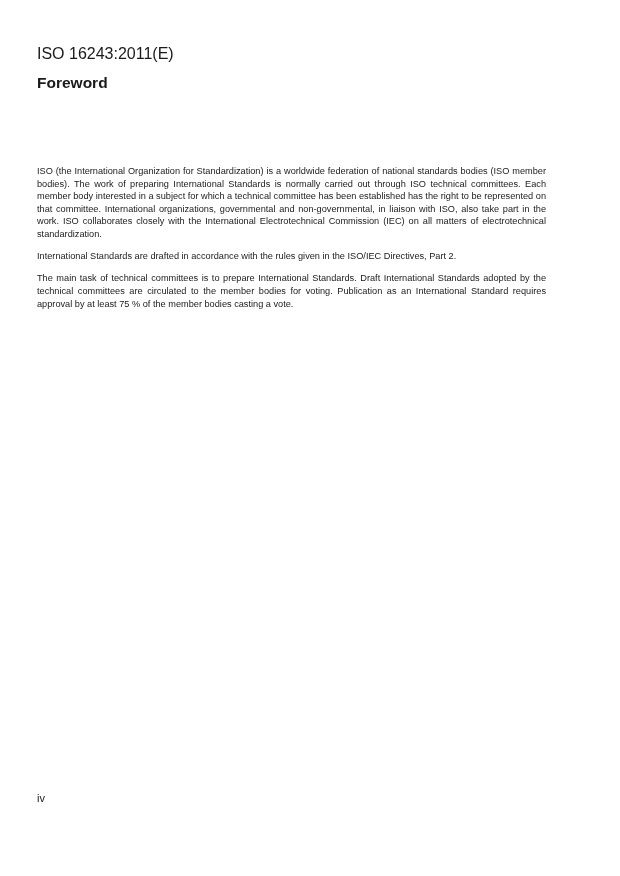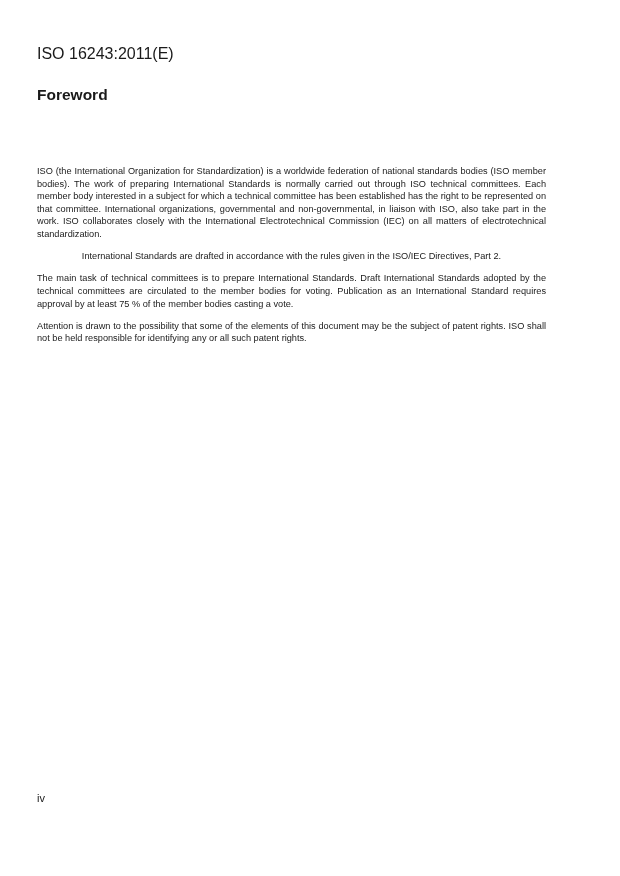--- a/index.html
+++ b/index.html
@@ -1,33 +1,32 @@
 <!DOCTYPE html>
 <html><head>
 <meta charset="utf-8">
 <style>
   html, body { margin: 0; padding: 0; background: #ffffff; }
   body { width: 620px; height: 876px; position: relative; overflow: hidden;
          font-family: "Liberation Sans", sans-serif; color: #1a1a1a; }
   .header { position: absolute; left: 37px; top: 37px; font-size: 16px; font-weight: normal; margin-top: 8px; }
-  .title { position: absolute; left: 37px; top: 86px; font-size: 15.5px; font-weight: bold; }
+  .title { position: absolute; left: 37px; top: 74px; font-size: 15.5px; font-weight: bold; }
   .body-text { position: absolute; left: 37px; top: 118px; width: 509px; font-size: 9.2px; line-height: 12.6px; margin-top: 47px; }
   .body-text p { margin: 0 0 9.6px 0; text-align: justify; }
-  .body-text p.last-left { text-align: center; }
+  .body-text p.last-left { text-align: left; }
   .footer-left { position: absolute; left: 37px; top: 792px; font-size: 11px; }
   .footer-right { position: absolute; right: 74px; top: 877px; font-size: 7.5px; }
 </style>
 </head>
 <body>
 
 <div class="header">ISO 16243:2011(E)</div>
 
 <div class="title">Foreword</div>
 
 <div class="body-text">
   <p>ISO (the International Organization for Standardization) is a worldwide federation of national standards bodies (ISO member bodies). The work of preparing International Standards is normally carried out through ISO technical committees. Each member body interested in a subject for which a technical committee has been established has the right to be represented on that committee. International organizations, governmental and non-governmental, in liaison with ISO, also take part in the work. ISO collaborates closely with the International Electrotechnical Commission (IEC) on all matters of electrotechnical standardization.</p>
   <p class="last-left">International Standards are drafted in accordance with the rules given in the ISO/IEC Directives, Part 2.</p>
   <p>The main task of technical committees is to prepare International Standards. Draft International Standards adopted by the technical committees are circulated to the member bodies for voting. Publication as an International Standard requires approval by at least 75 % of the member bodies casting a vote.</p>
-  <p>Attention is drawn to the possibility that some of the elements of this document may be the subject of patent rights. ISO shall not be held responsible for identifying any or all such patent rights.</p>
 </div>
 
 <div class="footer-left">iv</div>
 <div class="footer-right">© ISO 2011 – All rights reserved</div>
 
 </body></html>

